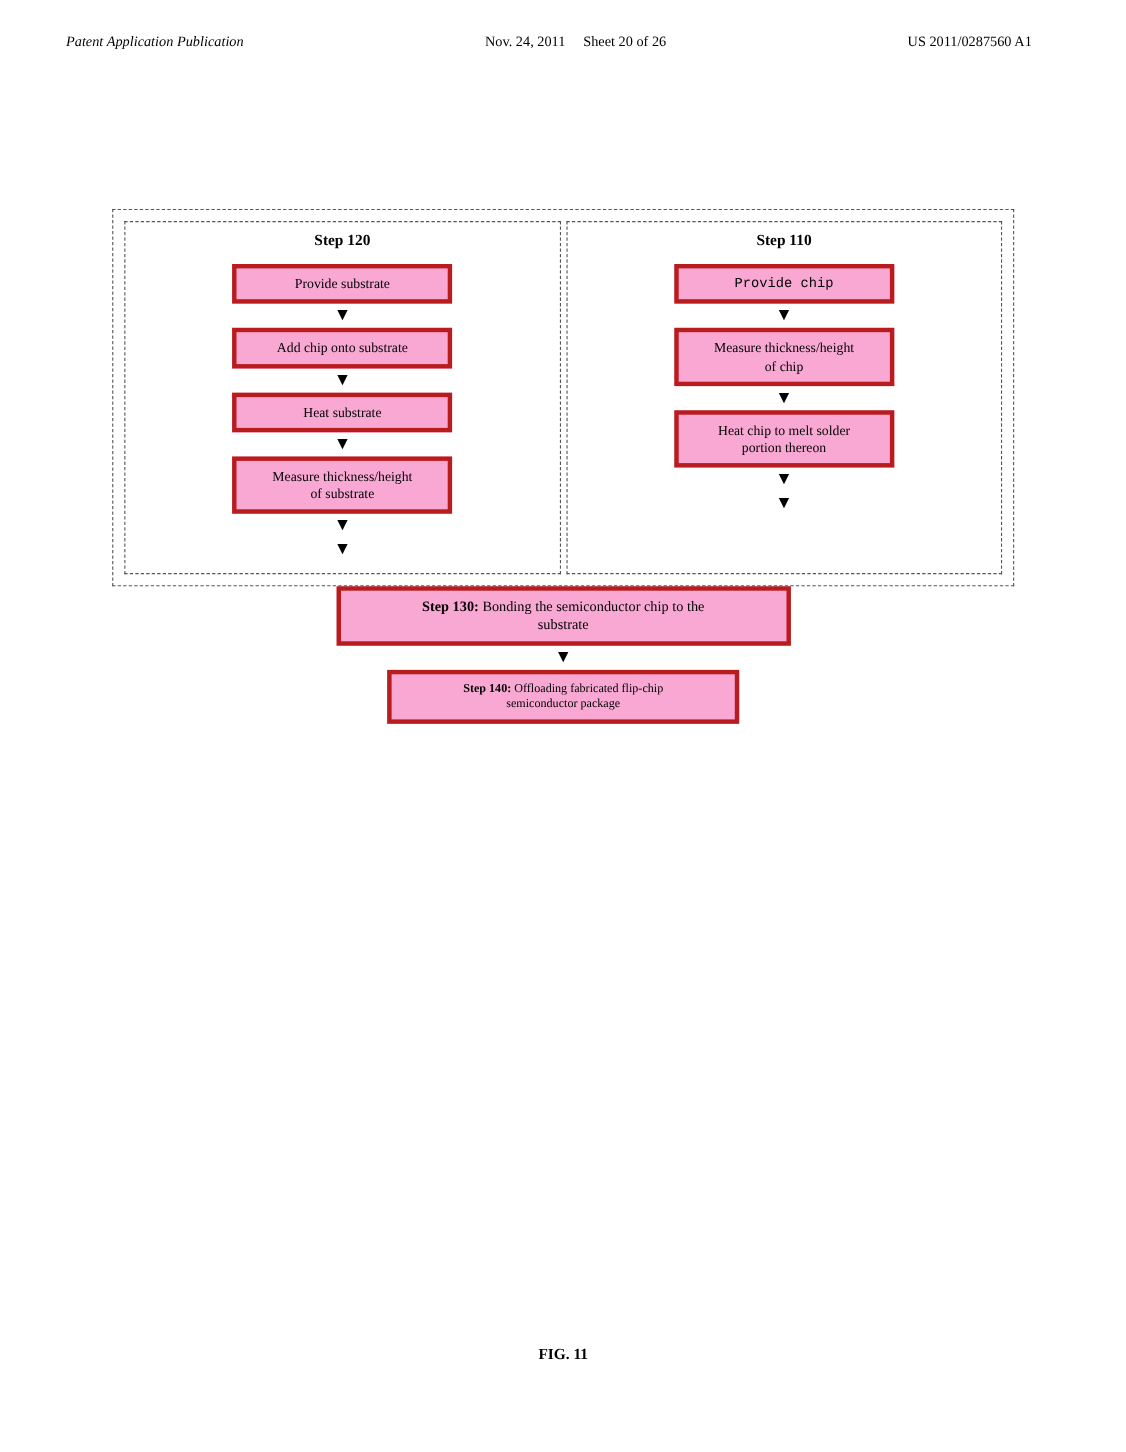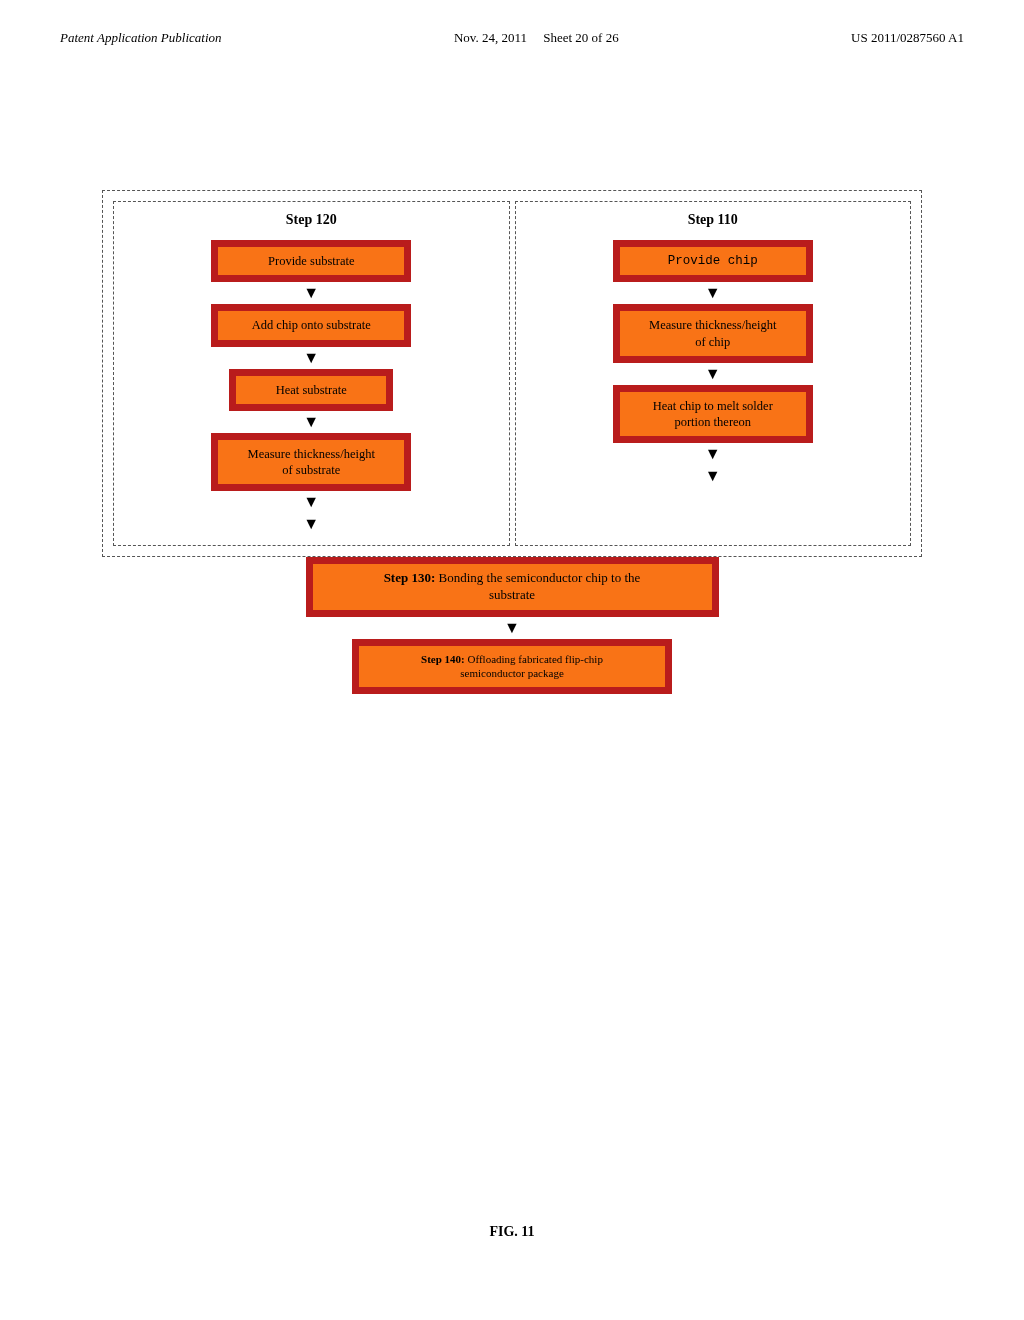--- a/index.html
+++ b/index.html
@@ -12,21 +12,21 @@
       color: #000;
       position: relative;
       overflow: hidden;
     }
 
     
     .header {
       display: flex;
       justify-content: space-between;
       align-items: flex-start;
-      padding: 30px 60px 0 60px;
+      padding: 30px 86px 0 60px;
     }
     .header-left {
       font-size: 13px;
       font-style: italic;
     }
     .header-center {
       font-size: 13px;
       text-align: center;
     }
     .header-right {
@@ -35,25 +35,25 @@
 
     .step-title {
       text-align: center;
       font-weight: bold;
       font-size: 14px;
       margin-bottom: 12px;
     }
 
     
     .flow-box {
-      border: 7px solid #b91c1c;
+      border: 4px solid #b91c1c;
       padding: 6px 10px;
       text-align: center;
       font-size: 12.5px;
-      background: #f97316;
+      background: #f9a8d4;
       line-height: 1.3;
       min-height: 32px;
       display: flex;
       align-items: center;
       justify-content: center;
     }
 
     
     .arrow-down {
       display: flex;
@@ -115,21 +115,21 @@
         <div class="flow-box" style="width:200px;">
           <span>Provide substrate</span>
         </div>
         <div class="arrow-down">▼</div>
 
         <div class="flow-box" style="width:200px;">
           <span>Add chip onto substrate</span>
         </div>
         <div class="arrow-down">▼</div>
 
-        <div class="flow-box" style="width:164px;">
+        <div class="flow-box" style="width:200px;">
           <span>Heat substrate</span>
         </div>
         <div class="arrow-down">▼</div>
 
         <div class="flow-box" style="width:200px;">
           <span>Measure thickness/height<br>of substrate</span>
         </div>
         <div class="arrow-down">▼</div>
 
 

